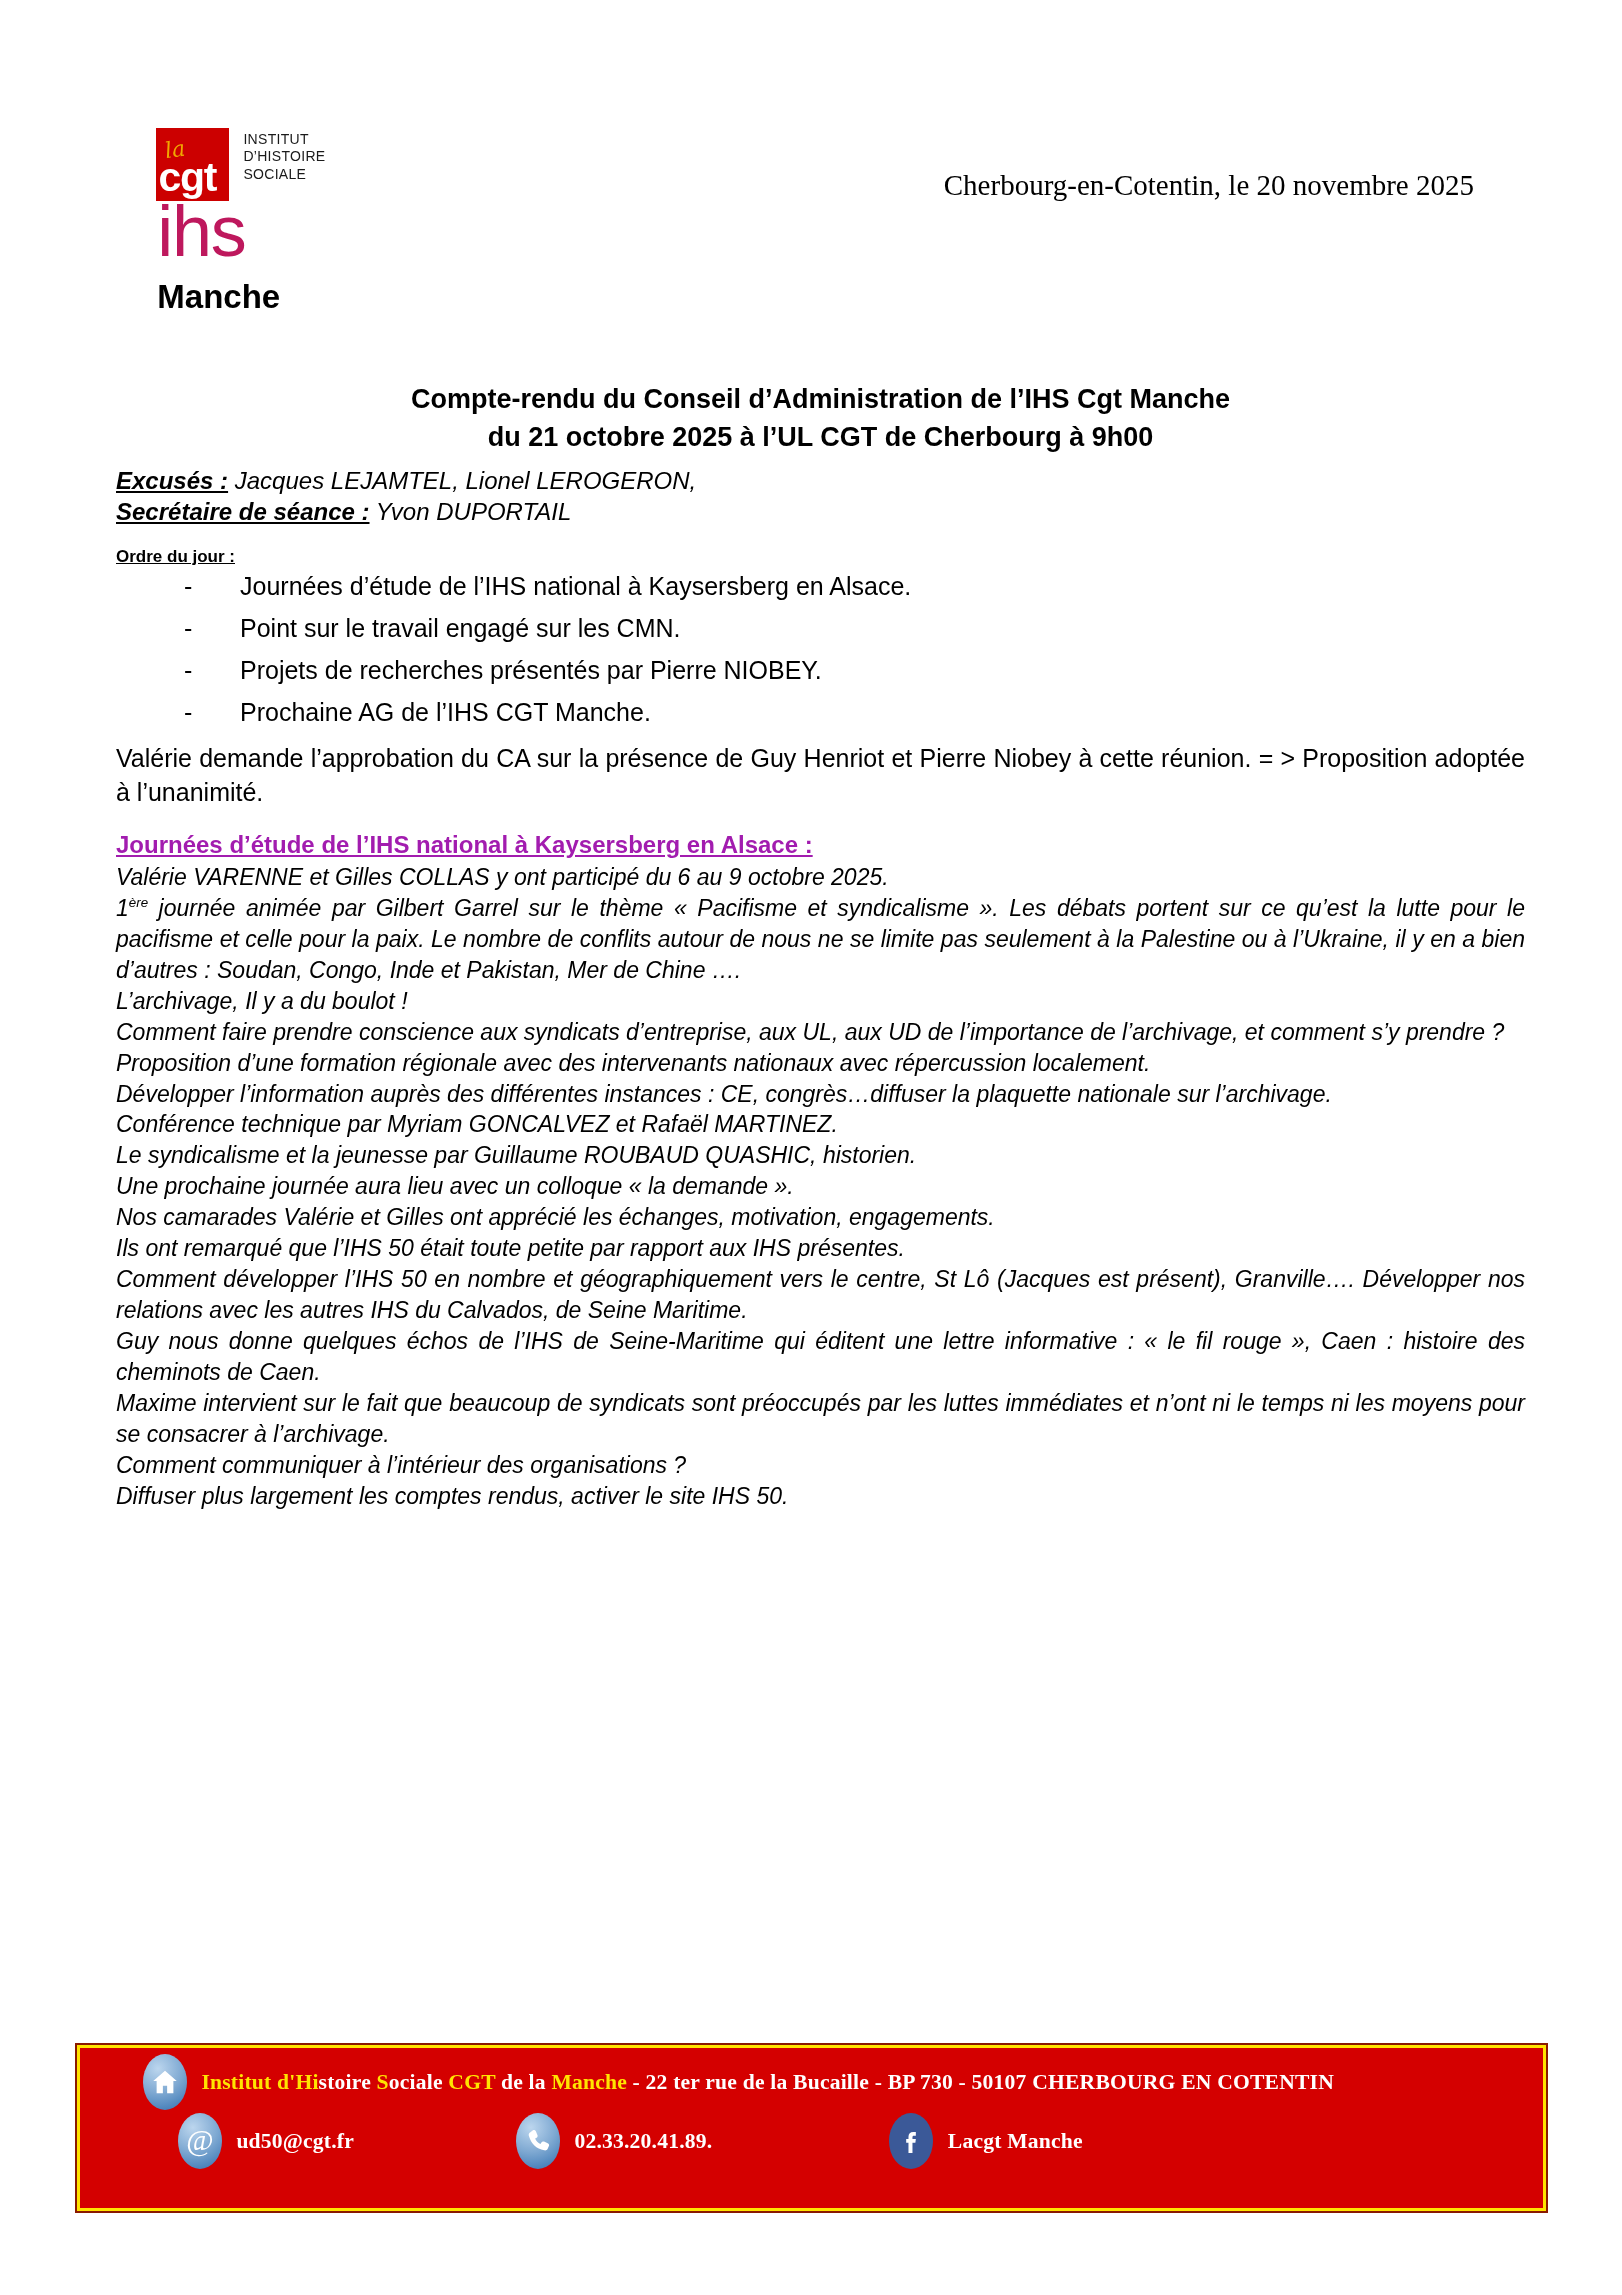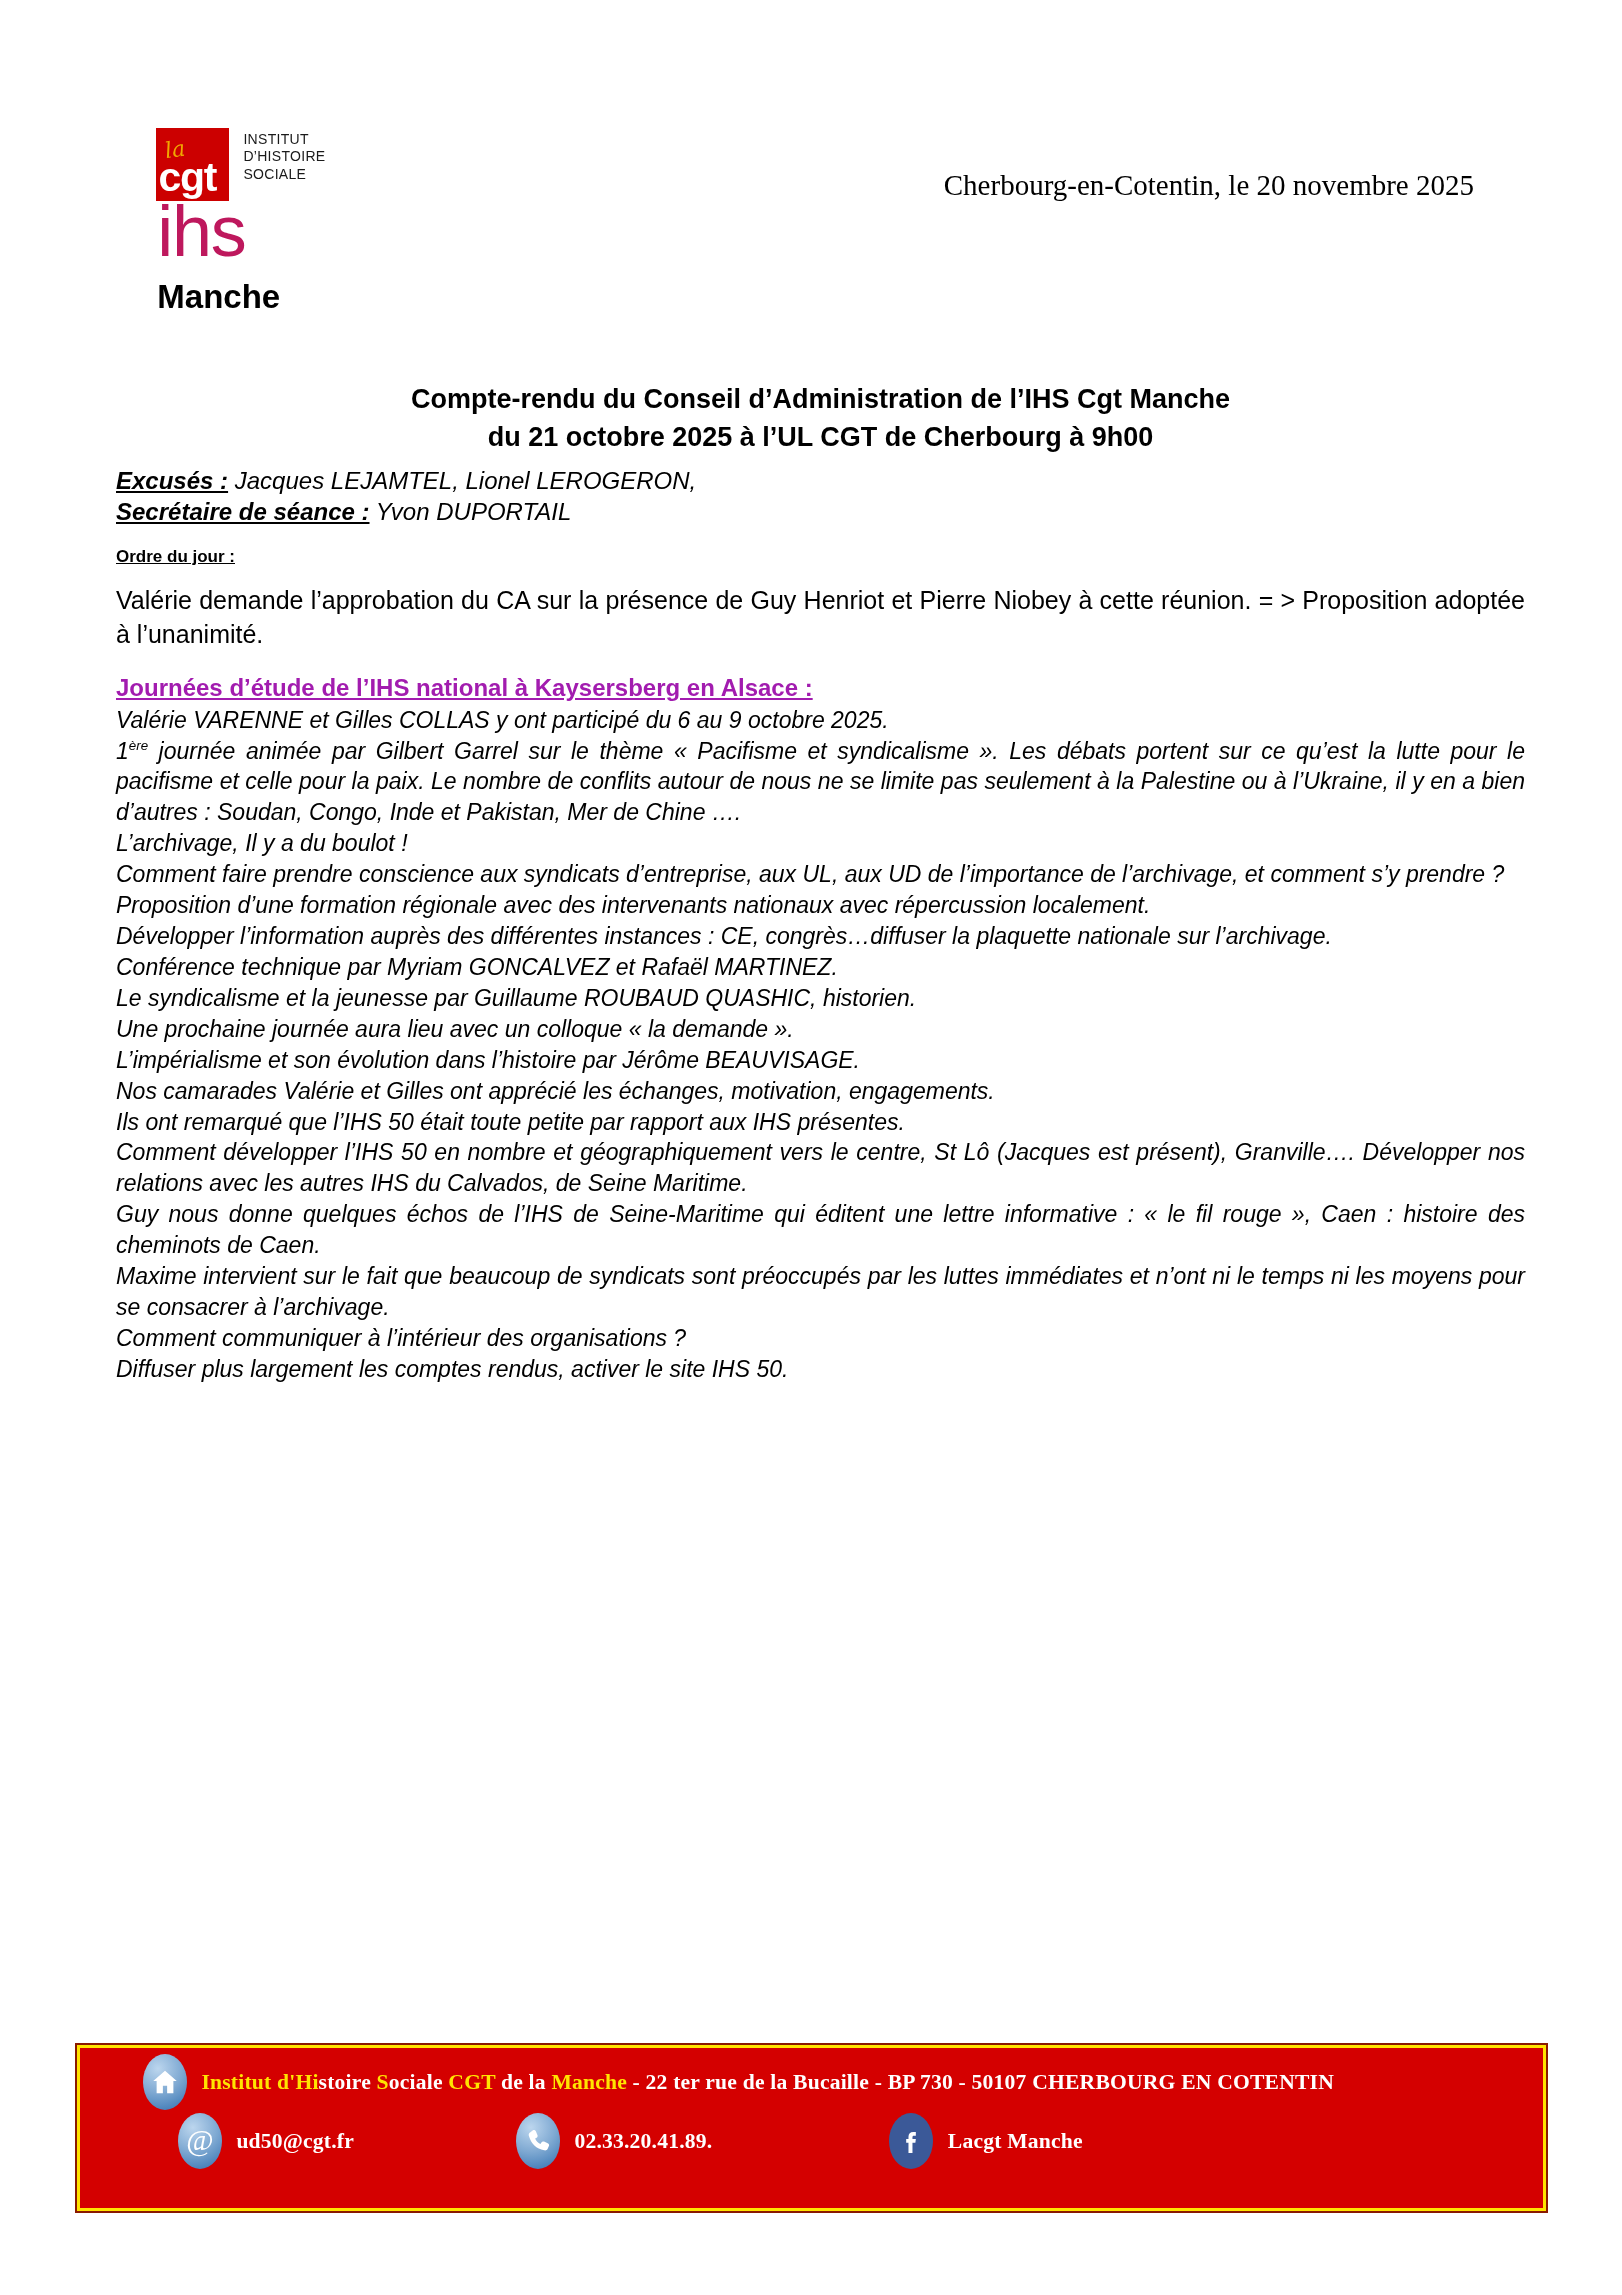--- a/index.html
+++ b/index.html
@@ -277,36 +277,41 @@
       <span>du 21 octobre 2025 à l’UL CGT de Cherbourg à 9h00</span>
     </h1>
 
     <div class="attend">
       <p><span class="lbl">Excusés :</span><span> Jacques LEJAMTEL, Lionel LEROGERON,</span></p>
       <p><span class="lbl">Secrétaire de séance :</span><span> Yvon DUPORTAIL</span></p>
     </div>
 
     <div class="section-head">Ordre du jour :</div>
 
+    <ul class="agenda">
+      <li>Journées d’étude de l’IHS national à Kaysersberg en Alsace.</li>
+      <li>Point sur le travail engagé sur les CMN.</li>
+      <li>Projets de recherches présentés par Pierre NIOBEY.</li>
+      <li>Prochaine AG de l’IHS CGT Manche.</li>
+    </ul>
 
     <p class="para">Valérie demande l’approbation du CA sur la présence de Guy Henriot et Pierre Niobey à cette réunion. = &gt; Proposition adoptée à l’unanimité.</p>
 
     <div class="red-head">Journées d’étude de l’IHS national à Kaysersberg en Alsace :</div>
 
     <div class="flow">
       <p class="left">Valérie VARENNE et Gilles COLLAS y ont participé du 6 au 9 octobre 2025.</p>
       <p><span>1</span><sup>ère</sup><span> journée animée par Gilbert Garrel sur le thème « Pacifisme et syndicalisme ». Les débats portent sur ce qu’est la lutte pour le pacifisme et celle pour la paix. Le nombre de conflits autour de nous ne se limite pas seulement à la Palestine ou à l’Ukraine, il y en a bien d’autres : Soudan, Congo, Inde et Pakistan, Mer de Chine ….</span></p>
       <p class="left">L’archivage, Il y a du boulot !</p>
       <p>Comment faire prendre conscience aux syndicats d’entreprise, aux UL, aux UD de l’importance de l’archivage, et comment s’y prendre ?</p>
       <p>Proposition d’une formation régionale avec des intervenants nationaux avec répercussion localement.</p>
       <p>Développer l’information auprès des différentes instances : CE, congrès…diffuser la plaquette nationale sur l’archivage.</p>
       <p class="left">Conférence technique par Myriam GONCALVEZ et Rafaël MARTINEZ.</p>
       <p class="left">Le syndicalisme et la jeunesse par Guillaume ROUBAUD QUASHIC, historien.</p>
       <p class="left">Une prochaine journée aura lieu avec un colloque « la demande ».</p>
-      <p class="left">L’impérialisme et son évolution dans l’histoire par Jérôme BEAUVISAGE.</p>
       <p class="left">Nos camarades Valérie et Gilles ont apprécié les échanges, motivation, engagements.</p>
       <p class="left">Ils ont remarqué que l’IHS 50 était toute petite par rapport aux IHS présentes.</p>
       <p>Comment développer l’IHS 50 en nombre et géographiquement vers le centre, St Lô (Jacques est présent), Granville…. Développer nos relations avec les autres IHS du Calvados, de Seine Maritime.</p>
       <p>Guy nous donne quelques échos de l’IHS de Seine-Maritime qui éditent une lettre informative : « le fil rouge », Caen : histoire des cheminots de Caen.</p>
       <p>Maxime intervient sur le fait que beaucoup de syndicats sont préoccupés par les luttes immédiates et n’ont ni le temps ni les moyens pour se consacrer à l’archivage.</p>
       <p class="left">Comment communiquer à l’intérieur des organisations ?</p>
       <p class="left">Diffuser plus largement les comptes rendus, activer le site IHS 50.</p>
     </div>
   </div>
 

